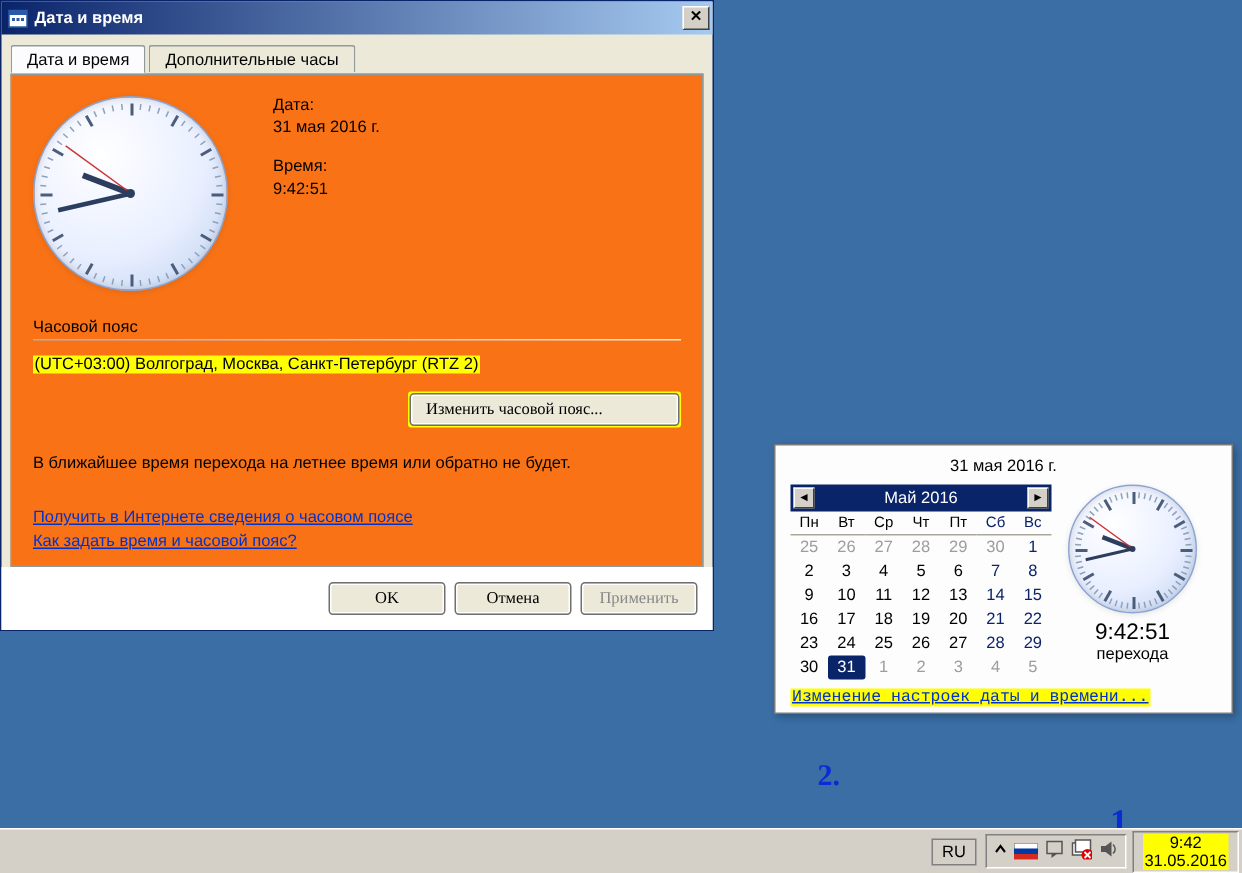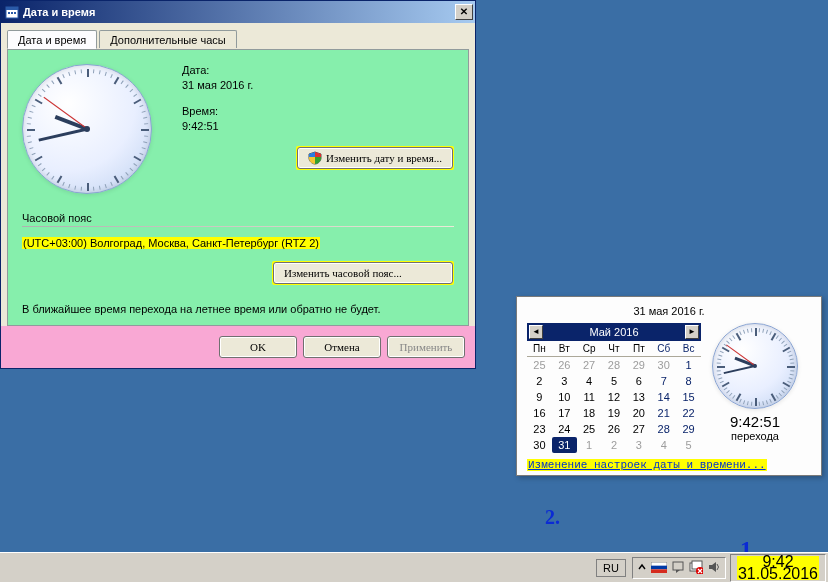--- a/index.html
+++ b/index.html
@@ -72,21 +72,21 @@
   }
   .tab.active {
     background: #fcfcfe;
     z-index: 2;
     border-bottom: 1px solid #fcfcfe;
   }
 
   .tab-body {
     margin: 0 6px 0 6px;
     border: 1px solid #919b9c;
-    background: #86efac;
+    background: #f97316;
     padding: 14px 14px 10px 14px;
   }
 
   .row1 {
     display: flex;
     align-items: flex-start;
     gap: 30px;
   }
 
   .clock-face {
@@ -143,21 +143,21 @@
   .groupbox-label { margin: 18px 0 2px 0; color:#000; }
   .groupline { height:1px; background: linear-gradient(to right,#b0b0b0,#ece9d8); margin-bottom:10px; }
 
   .tz-row { display:flex; align-items:center; gap:2px; }
 
   .link { color:#0033cc; text-decoration: underline; cursor:default; display:inline-block; }
 
   .btn-row {
     display:flex; justify-content:flex-end; gap:6px;
     padding: 10px 10px 10px 0;
-    background:#f9a8d4;
+    background:#ffffff;
     align-items:flex-end;
   }
   .push-btn {
     min-width: 78px; height:22px;
     border:1px solid #707070; border-radius:3px;
     background:#ece9d8;
     box-shadow: inset 0 0 0 1px #fff;
     font:11px Tahoma;
     text-align:center;
   }
@@ -240,21 +240,21 @@
   }
   .lang-cell {
     border:1px solid #808080; padding:2px 6px; margin-right:2px;
     font-size:11px;
   }
   .flag svg, .tray-icon svg { display:block; }
   .clock-tray {
     text-align:center;
     min-width:60px;
     line-height:12px;
-    font-size:16px;
+    font-size:11px;
   }
 </style>
 </head>
 <body>
 
 <div class="annot" style="left:6px; top:293px;">3.</div>
 <div class="annot" style="left:232px; top:312px;">4.</div>
 <div class="annot" style="left:218px; top:183px;">5.</div>
 <div class="annot" style="left:545px; top:506px;">2.</div>
 <div class="annot" style="left:740px; top:536px; font-size:24px;">1.</div>
@@ -350,58 +350,44 @@
           <div class="clock-center"></div>
         </div>
 
       <div class="date-block" style="flex:1">
         <label>Дата:</label>
         <div class="val">31 мая 2016 г.</div>
 
         <label>Время:</label>
         <div class="val">9:42:51</div>
 
-        <div style="text-align:right; margin-top:4px;">
-          <span class="hl-btn-wrap">
-            <button class="win-btn">
-              <span class="shield">
-                <svg viewBox="0 0 14 14" width="14" height="14">
-                    <path d="M7 1 L13 3 V7 C13 10 10 13 7 13 C4 13 1 10 1 7 V3 Z" fill="#fff" stroke="#555"></path>
-                    <path d="M7 1 L7 13" stroke="#555"></path>
-                    <path d="M1 6 L13 6" stroke="#555"></path>
-                    <path d="M7 1 L13 3 V6 H7 Z" fill="#e03030"></path>
-                    <path d="M7 1 L1 3 V6 H7 Z" fill="#2a7de0"></path>
-                    <path d="M7 13 C4 13 1 10 1 7 V6 H7 Z" fill="#f4c430"></path>
-                    <path d="M7 13 C10 13 13 10 13 7 V6 H7 Z" fill="#33a02c"></path>
-                  </svg>
-              </span>
-              <span>Изменить дату и время...</span>
-            </button>
-          </span>
-        </div>
       </div>
     </div>
 
     <div class="groupbox-label">Часовой пояс</div>
     <div class="groupline"></div>
 
     <div class="tz-row">
       <span class="hl">(UTC+03:00) Волгоград, Москва, Санкт-Петербург (RTZ 2)</span>
     </div>
 
     <div style="text-align:right; margin-top:12px;">
       <span class="hl-btn-wrap">
         <button class="win-btn" style="min-width:180px">
           <span>Изменить часовой пояс...</span>
         </button>
       </span>
     </div>
 
     <div style="margin-top:18px;">В ближайшее время перехода на летнее время или обратно не будет.</div>
 
+    <div style="margin-top:24px;">
+      <a class="link">Получить в Интернете сведения о часовом поясе</a><br>
+      <a class="link" style="margin-top:4px">Как задать время и часовой пояс?</a>
+    </div>
   </div>
 
   <div class="btn-row">
     <button class="push-btn">OK</button>
     <button class="push-btn">Отмена</button>
     <button class="push-btn disabled">Применить</button>
   </div>
 </div>
 
 <div class="tray-popup">

